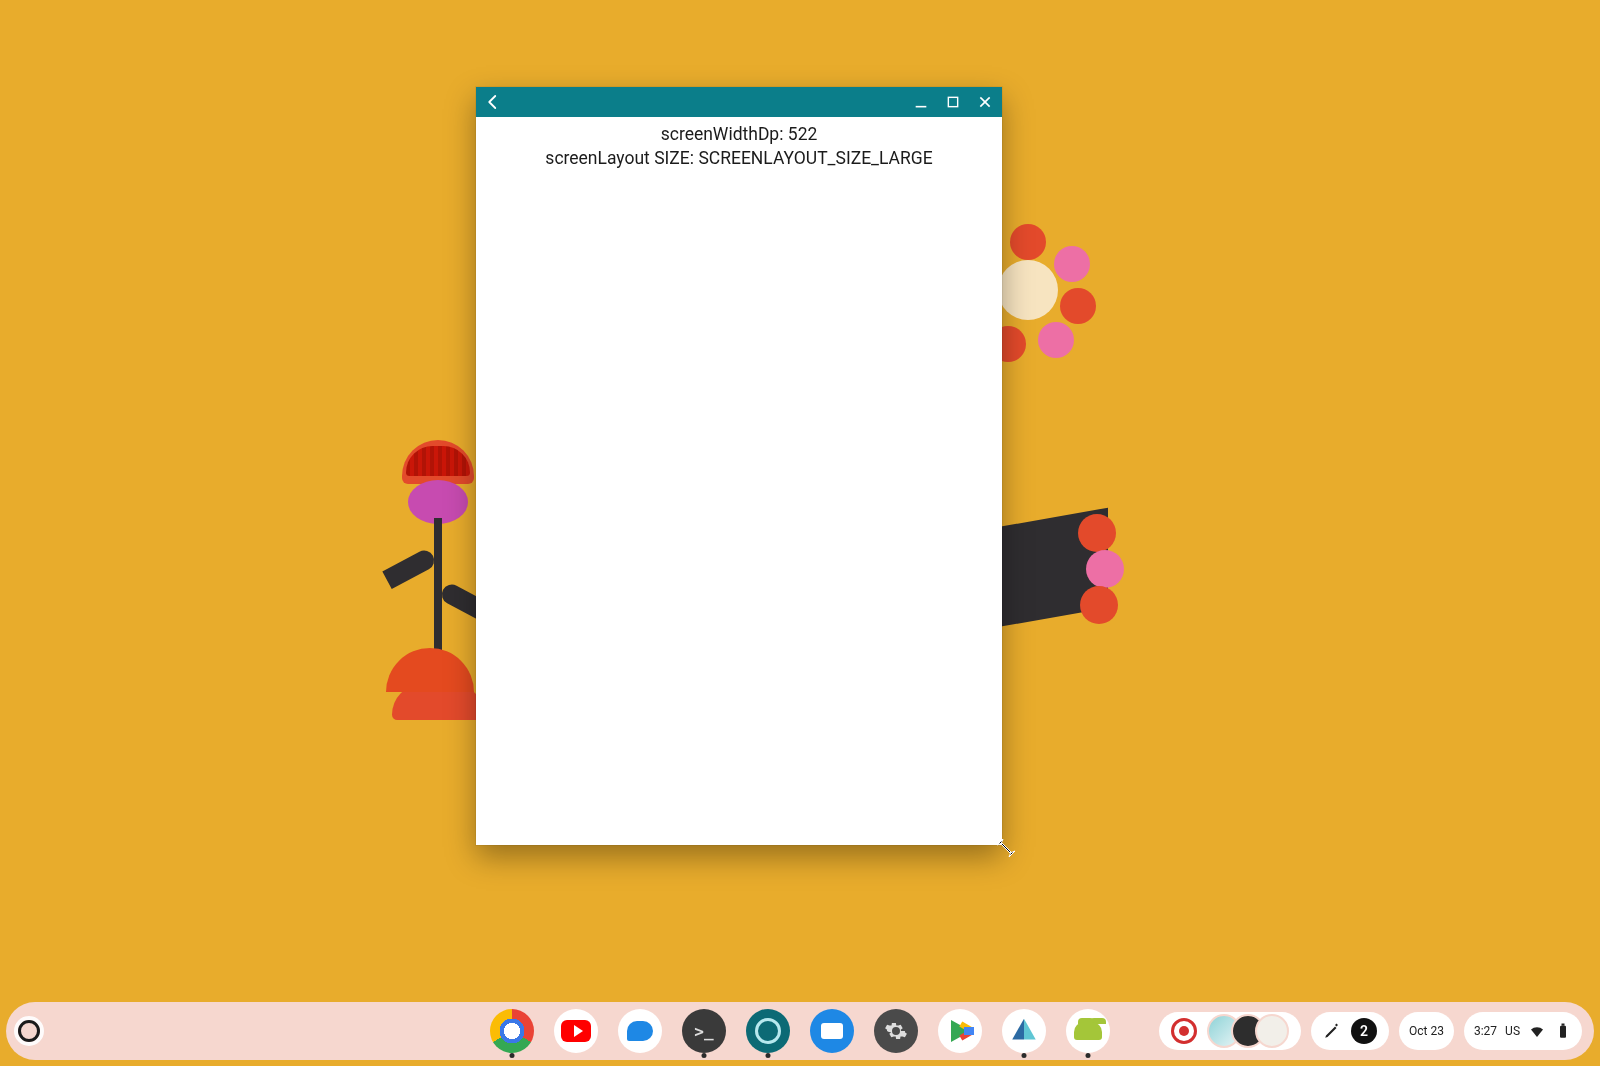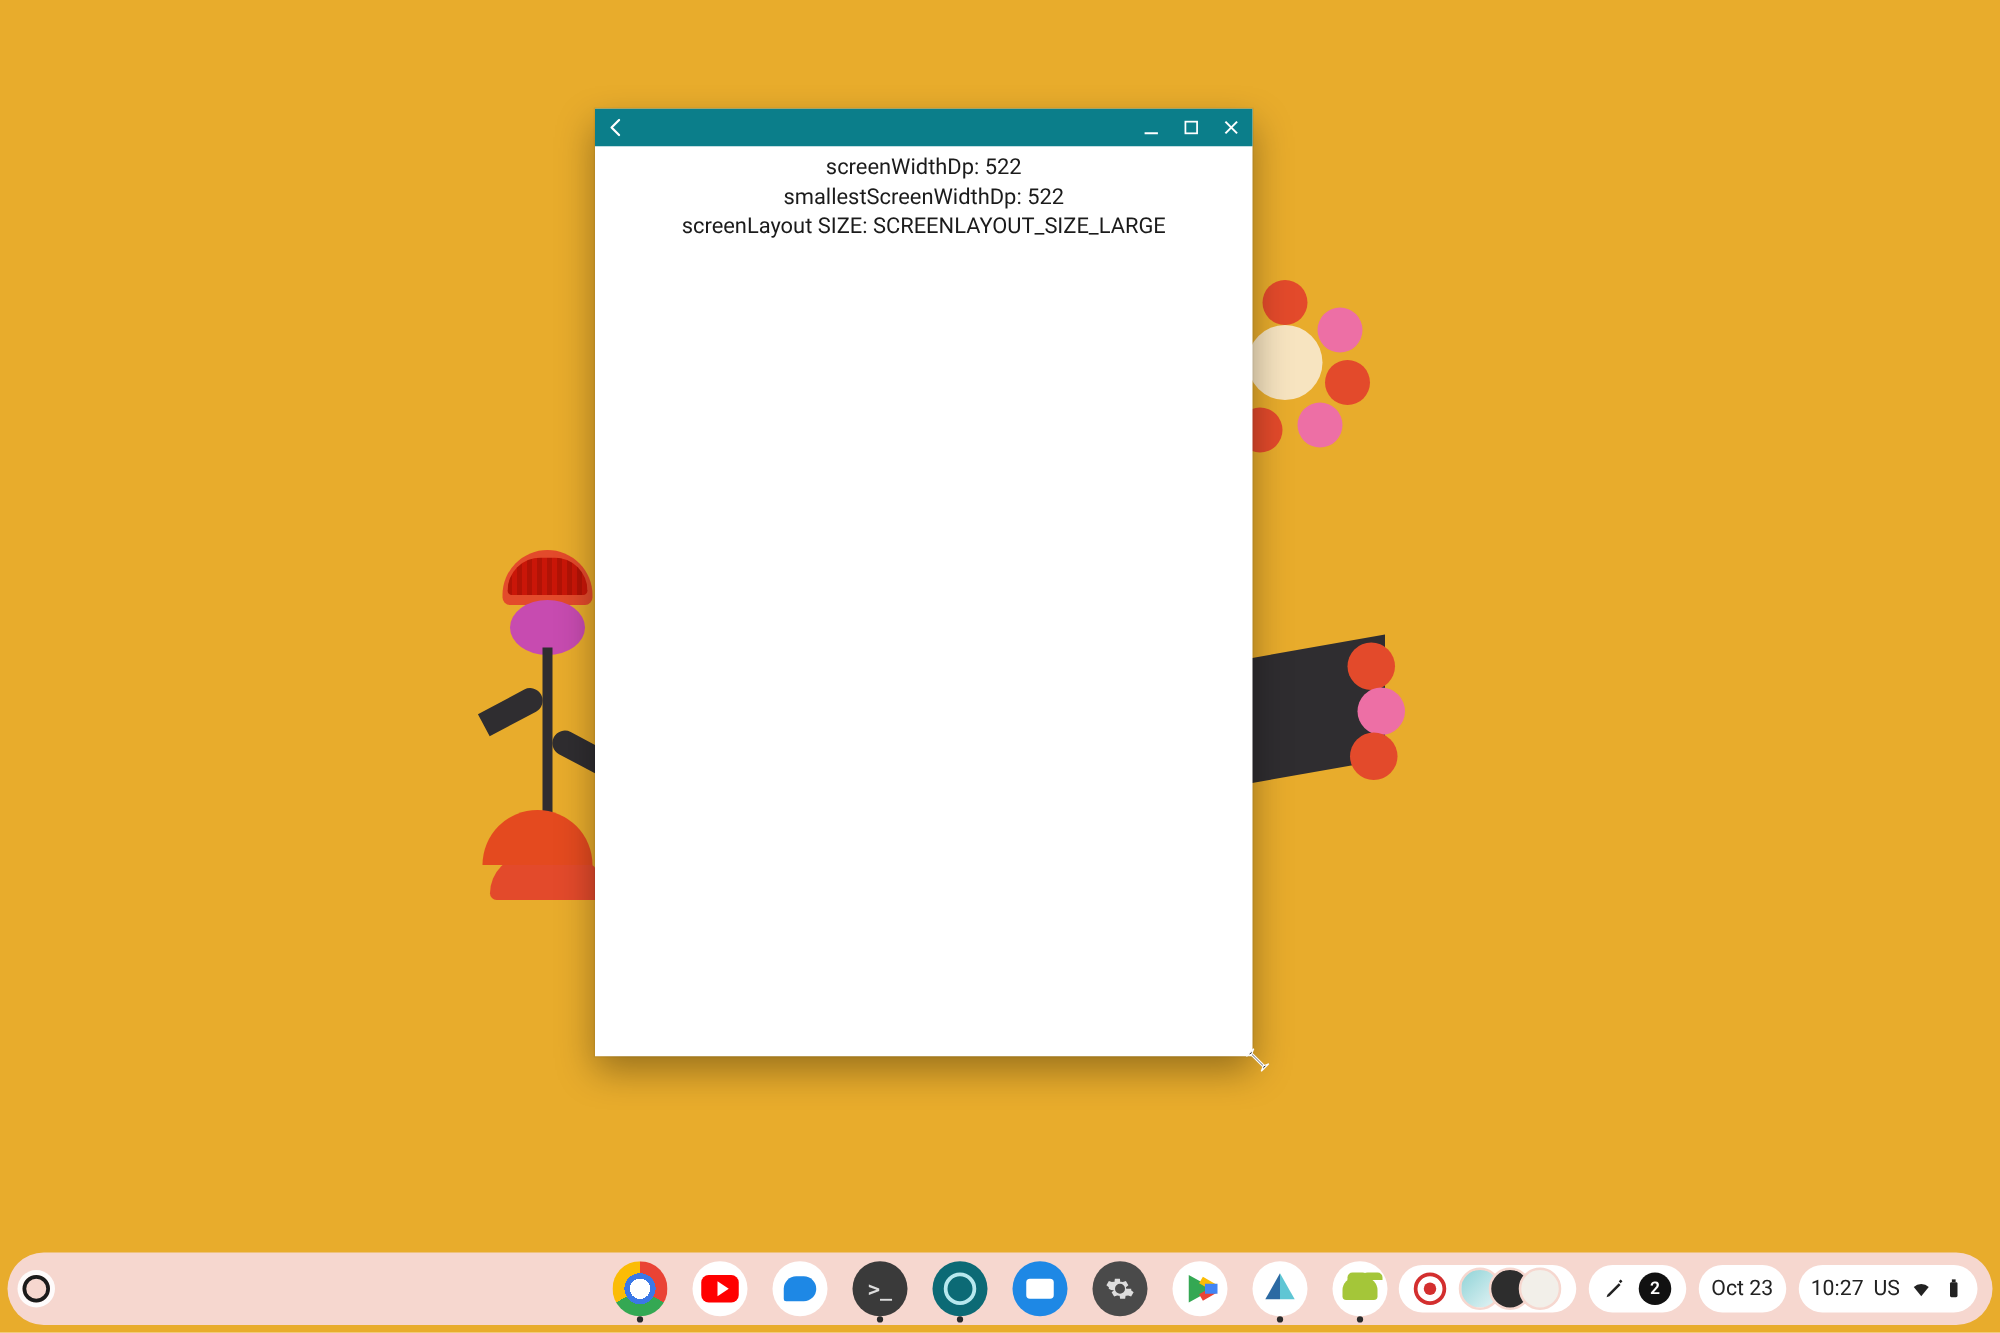--- a/index.html
+++ b/index.html
@@ -124,21 +124,21 @@
   .ic-studio{background:#fff;}
   .ic-studio::after{content:"";width:28px;height:28px;background:
     conic-gradient(#5fc6d4 0 180deg,#2b6aa3 180deg 360deg);
     clip-path: polygon(50% 6%, 92% 80%, 8% 80%);
     display:block;}
   .ic-android{background:#fff;}
   .ic-android::after{content:"";width:28px;height:18px;background:#a4c639;border-radius:10px 10px 3px 3px;display:block;position:relative;box-shadow:-2px -10px 0 -6px #a4c639, 10px -10px 0 -6px #a4c639;}
 
   .shelf-right { gap: 10px; }
   .tray-group { display:flex; align-items:center; gap:10px; background:#fff; border-radius:20px; padding:6px 12px; height:38px; }
-  .pill { background:#fff; border-radius:20px; padding:18px 10px; height:38px; display:flex; align-items:center; gap:8px; font-size:17px; color:#222;}
+  .pill { background:#fff; border-radius:20px; padding:18px 10px; height:38px; display:flex; align-items:center; gap:8px; font-size:12px; color:#222;}
   .badge-circle{width:26px;height:26px;background:#111;color:#fff;border-radius:50%;display:flex;align-items:center;justify-content:center;font-size:14px;font-weight:600;}
   .screencap{width:26px;height:26px;border:3px solid #d32f2f;border-radius:50%;display:flex;align-items:center;justify-content:center;}
   .screencap::after{content:"";width:10px;height:10px;background:#d32f2f;border-radius:50%;}
   .avatar-stack{display:flex;}
   .avatar-stack .av{width:34px;height:34px;border-radius:50%;border:2px solid #f6d7cf;margin-left:-10px;}
   .avatar-stack .av:first-child{margin-left:0;}
   .av1{background:linear-gradient(135deg,#8fd3d7,#e6f4f5);}
   .av2{background:#2d2d2d;}
   .av3{background:#f2efe9;}
   .pen-icon{width:18px;height:18px;}
@@ -201,23 +201,20 @@
             <line x1="19" y1="5" x2="5" y2="19"></line>
           </svg>
       </div>
     </div>
   </div>
   <div class="window-body">
     <div class="row">
       <span class="lbl">screenWidthDp</span><span>522</span>
     </div>
     <div class="row">
-      <span class="lbl">smallestScreenWidthDp</span><span>522</span>
-    </div>
-    <div class="row">
       <span class="lbl">screenLayout SIZE</span><span>SCREENLAYOUT_SIZE_LARGE</span>
     </div>
   </div>
 </div>
 
 <div class="resize-cursor">
   <svg width="20" height="20" viewBox="0 0 20 20">
     <polygon points="1,7 7,1 5,6 14,15 19,13 13,19 15,14 6,5" fill="#000" stroke="#fff" stroke-width="1"></polygon>
   </svg>
 </div>
@@ -273,21 +270,21 @@
           <path d="M3 21l3-1 12-12-2-2L4 18l-1 3zm15-15l2-2-2-2-2 2 2 2z"></path>
         </svg>
       <div class="badge-circle">
           <span>2</span>
         </div>
     </div>
     <div class="pill">
       <span>Oct 23</span>
     </div>
     <div class="pill">
-      <span>10:27</span>
+      <span>3:27</span>
       <span>US</span>
       <svg class="wifi-icon" viewBox="0 0 24 24" fill="#222">
           <path d="M12 20l8-10a12 12 0 00-16 0l8 10z"></path>
         </svg>
       <svg class="batt-icon" viewBox="0 0 24 24" fill="#222">
           <rect x="8" y="5" width="8" height="16" rx="1.5"></rect>
           <rect x="10" y="2" width="4" height="3"></rect>
         </svg>
     </div>
   </div>

